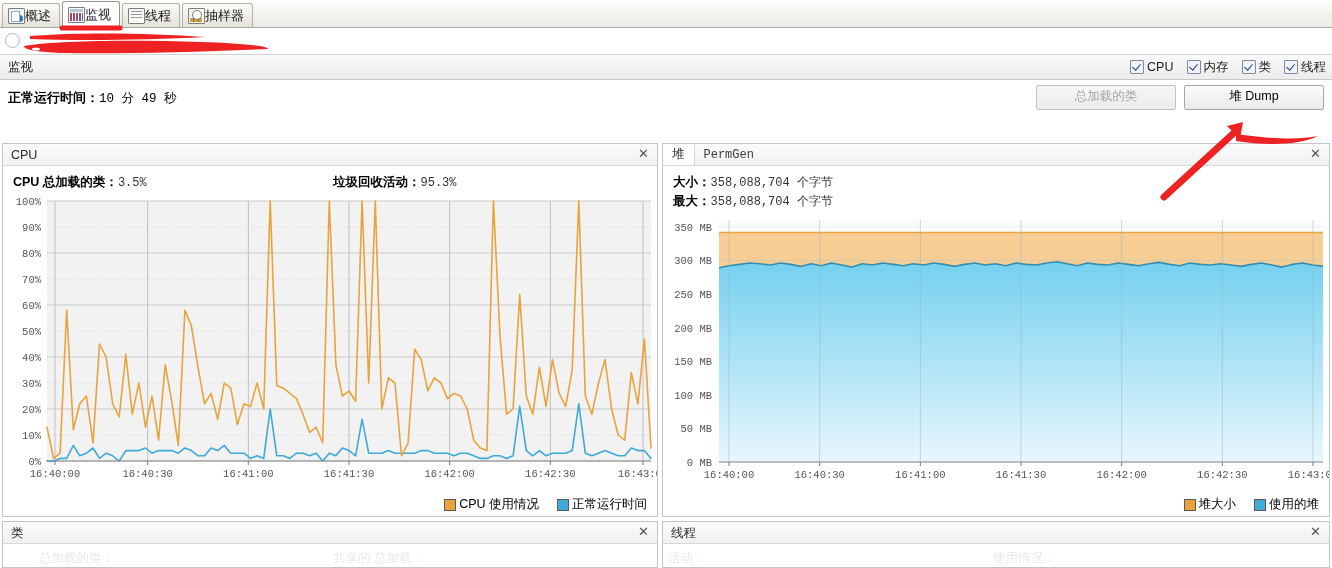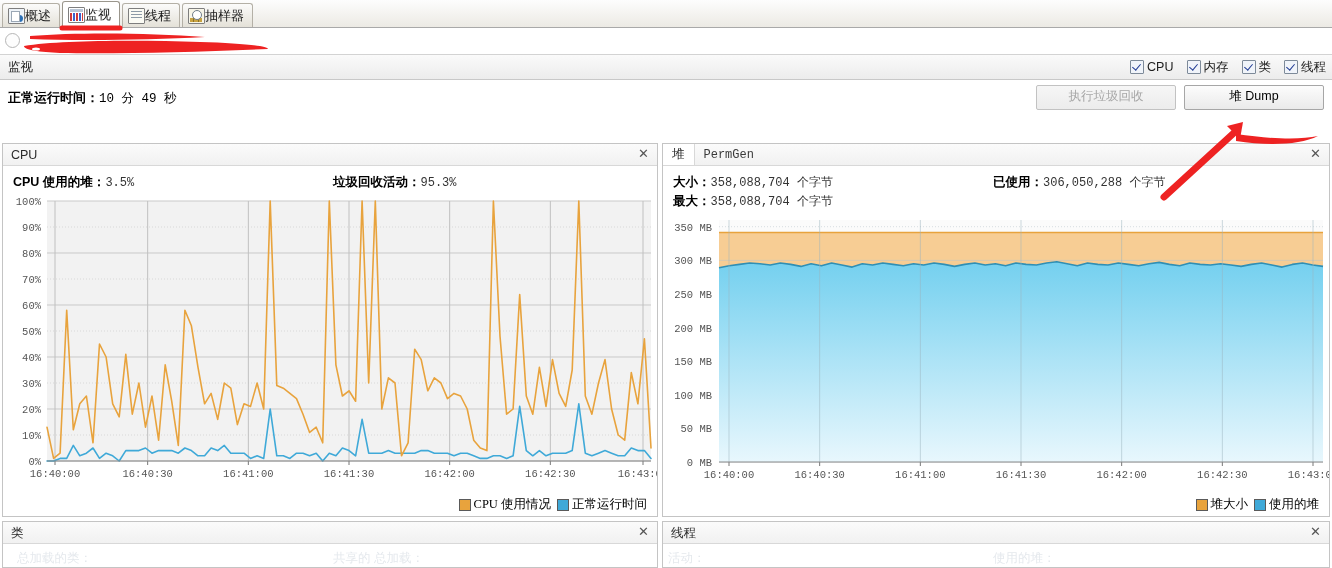--- a/index.html
+++ b/index.html
@@ -167,22 +167,22 @@
   .panel.threads{width:668px;height:47px;}
   .ghosttext{
     flex:1 1 auto;position:relative;
     font-size:12.5px;color:#cfd6de;opacity:.55;
     padding:4px 0 0 10px;
   }
   .ghosttext span{position:absolute;white-space:nowrap;}
   
   .annot{position:absolute;pointer-events:none;z-index:50;}
   .legend{
-    display:flex;justify-content:flex-end;align-items:center;gap:6px;
-    font-size:12.5px;padding:0 10px 3px 0;font-family:Liberation Serif, serif;
+    display:flex;justify-content:flex-end;align-items:center;gap:18px;
+    font-size:12.5px;padding:0 10px 3px 0;
   }
   .legend .itm{display:flex;align-items:center;gap:3px;}
   .swatch{width:10px;height:10px;border:1px solid #5a5a5a;flex:0 0 auto;}
 </style>
 </head>
 <body>
 
 <div class="tabbar">
   <div class="tab">
     <span class="tabicon ico-overview"></span>
@@ -226,35 +226,35 @@
       <span>线程</span>
     </label>
   </div>
 </div>
 
 <div class="uptimerow">
   <div class="uptime">
     <b>正常运行时间：</b><span class="val">10 分 49 秒</span>
   </div>
   <div class="btns">
-    <div class="btn disabled">执行垃圾回收</div>
+    <div class="btn disabled">总加载的类</div>
     <div class="btn">堆 Dump</div>
   </div>
 </div>
 
 <div class="grid">
 
   <div class="panel cpu">
     <div class="phead">
       <div class="ttl">CPU</div>
       <div class="closex">✕</div>
     </div>
     <div class="stats">
       <div class="col">
-        <div class="row"><b>CPU 使用的堆：</b><span class="num">3.5%</span></div>
+        <div class="row"><b>CPU 总加载的类：</b><span class="num">3.5%</span></div>
       </div>
       <div class="col">
         <div class="row"><b>垃圾回收活动：</b><span class="num">95.3%</span></div>
       </div>
     </div>
     <div class="plot">
       <svg id="cpuSvg" width="654" height="290" viewBox="0 0 654 290">
           <rect x="44" y="6" width="604" height="260" fill="#f2f2f2"></rect>
           <line x1="44" y1="266" x2="648" y2="266" stroke="#c9c9c9" stroke-width="1" stroke-dasharray=""></line>
           <text x="38" y="270" text-anchor="end" font-size="10.5" fill="#555" font-family="&quot;Liberation Mono&quot;,&quot;DejaVu Sans Mono&quot;,monospace">0%</text>
@@ -319,23 +319,20 @@
   <div class="panel heap">
     <div class="phead">
       <div class="ptab">堆</div>
       <div class="ptab2">PermGen</div>
       <div class="closex">✕</div>
     </div>
     <div class="stats">
       <div class="col">
         <div class="row"><b>大小：</b><span class="num">358,088,704 个字节</span></div>
         <div class="row"><b>最大：</b><span class="num">358,088,704 个字节</span></div>
-      </div>
-      <div class="col">
-        <div class="row"><b>已使用：</b><span class="num">306,050,288 个字节</span></div>
       </div>
     </div>
     <div class="plot">
       <svg id="heapSvg" width="666" height="272" viewBox="0 0 666 272">
           <defs>
             <linearGradient id="usedGrad" x1="0" y1="0" x2="0" y2="1">
               <stop offset="0%" stop-color="#74d0ef"></stop>
               <stop offset="100%" stop-color="#e8f7fd"></stop>
             </linearGradient>
           </defs>
@@ -397,32 +394,32 @@
   </div>
 </div>
 
 <div class="grid2">
   <div class="panel classes">
     <div class="phead">
       <div class="ttl">类</div>
       <div class="closex">✕</div>
     </div>
     <div class="ghosttext">
-      <span style="left:14px;top:6px;">总加载的类：</span>
+      <span style="left:36px;top:6px;">总加载的类：</span>
       <span style="left:330px;top:6px;">共享的 总加载：</span>
     </div>
   </div>
   <div class="panel threads">
     <div class="phead">
       <div class="ttl">线程</div>
       <div class="closex">✕</div>
     </div>
     <div class="ghosttext">
       <span style="left:5px;top:6px;">活动：</span>
-      <span style="left:330px;top:6px;">使用的堆：</span>
+      <span style="left:330px;top:6px;">使用情况：</span>
     </div>
   </div>
 </div>
 
 <svg class="annot" style="left:0;top:0;" width="1332" height="568">
 
   <path d="M62,28 L120,28" stroke="#ee2222" stroke-width="5" fill="none" stroke-linecap="round"></path>
 
   <path d="M24,46 C60,40 140,40 200,42 C240,43 268,46 268,49 C200,52 120,54 60,53 C40,52 24,50 24,46 Z" fill="#ee2222"></path>
   <path d="M30,36 C80,32 150,33 205,37 C150,40 80,41 30,39 Z" fill="#ee2222"></path>

